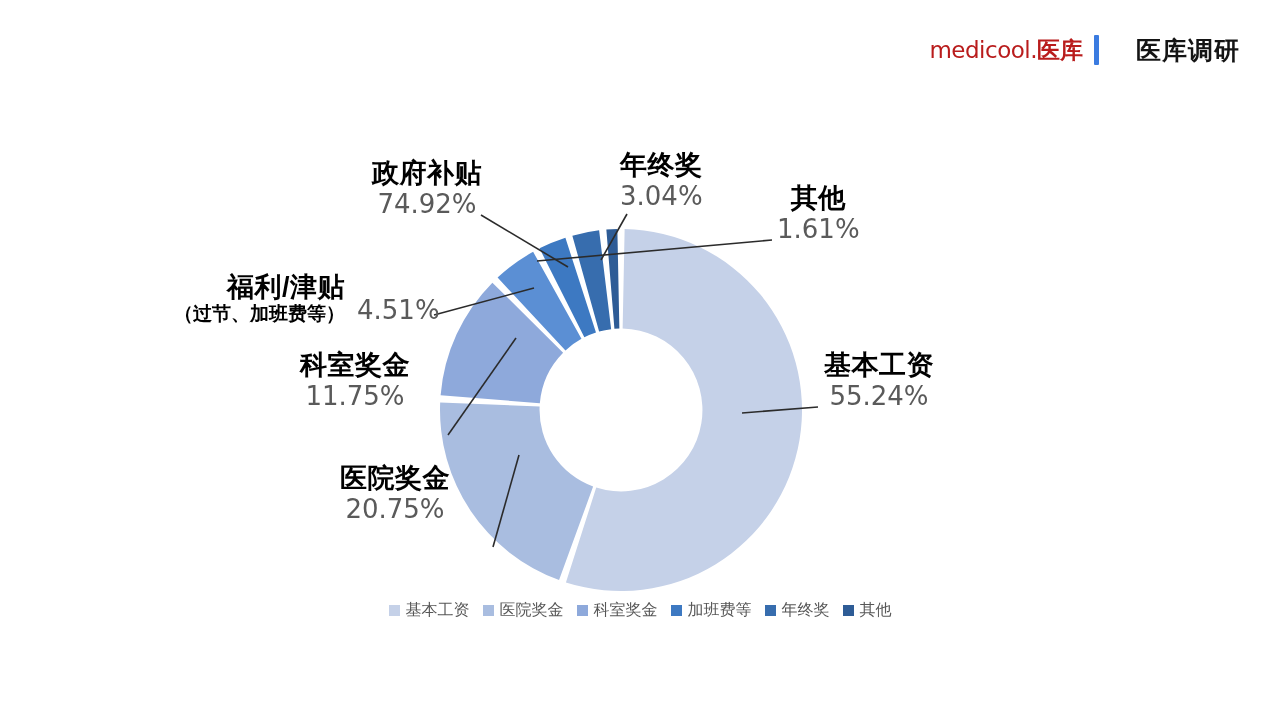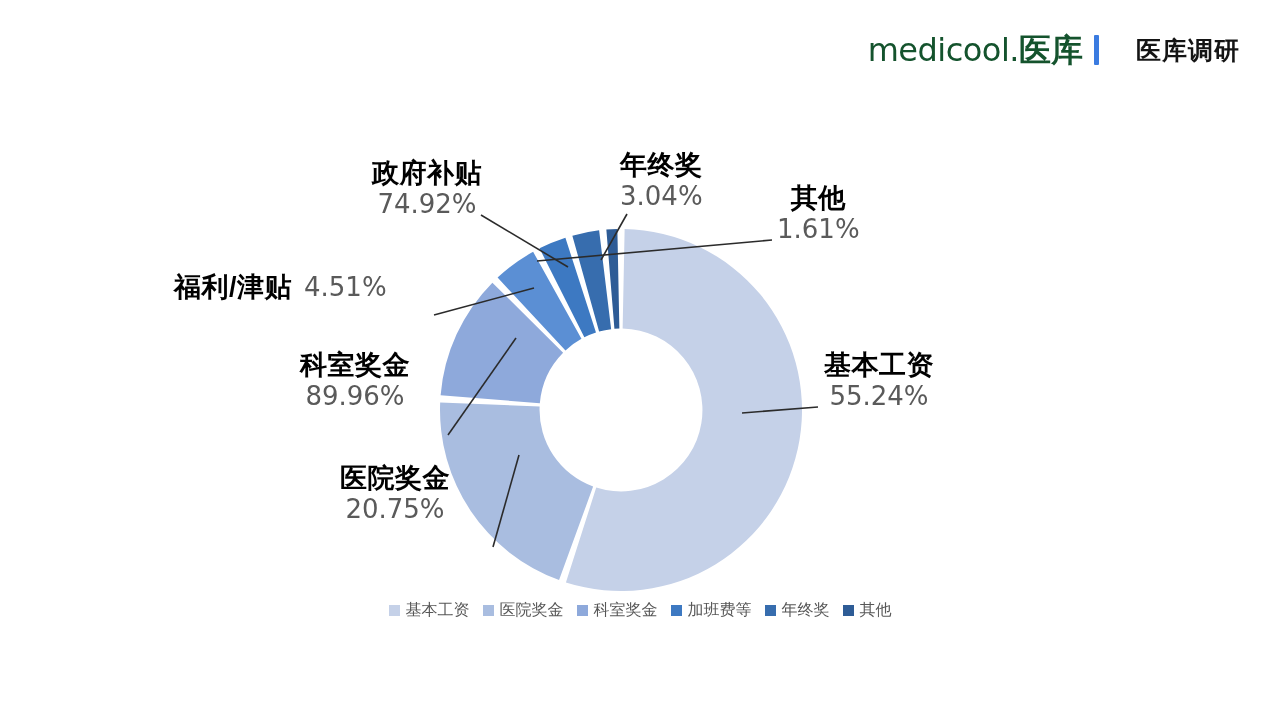--- a/index.html
+++ b/index.html
@@ -18,23 +18,23 @@
   
   .brand {
     position: absolute;
     top: 30px;
     right: 40px;
     display: flex;
     align-items: center;
     height: 40px;
   }
   .brand-logo {
-    font-size: 32px;
+    font-size: 23px;
     font-weight: 500;
-    color: #14532d;
+    color: #b91c1c;
     letter-spacing: -0.5px;
     line-height: 1;
     white-space: nowrap;
     font-family: "DejaVu Sans", sans-serif;
   }
   .brand-logo .cn {
     font-weight: 700;
     letter-spacing: 0px;
   }
   .brand-divider {
@@ -213,28 +213,29 @@
 
   <div class="label lbl-center" id="lbl-basic">
     <div class="name">基本工资</div>
     <div class="pct">55.24%</div>
   </div>
 
   <div class="label" id="lbl-welfare">
     <div class="inline-row">
       <div class="stack">
         <div class="name">福利/津贴</div>
+        <div class="sub">（过节、加班费等）</div>
       </div>
       <div class="pct">4.51%</div>
     </div>
   </div>
 
   <div class="label lbl-center" id="lbl-dept">
     <div class="name">科室奖金</div>
-    <div class="pct">89.96%</div>
+    <div class="pct">11.75%</div>
   </div>
 
   <div class="label lbl-center" id="lbl-hospital">
     <div class="name">医院奖金</div>
     <div class="pct">20.75%</div>
   </div>
 
 </div>
 
 <div class="legend" id="legend">

